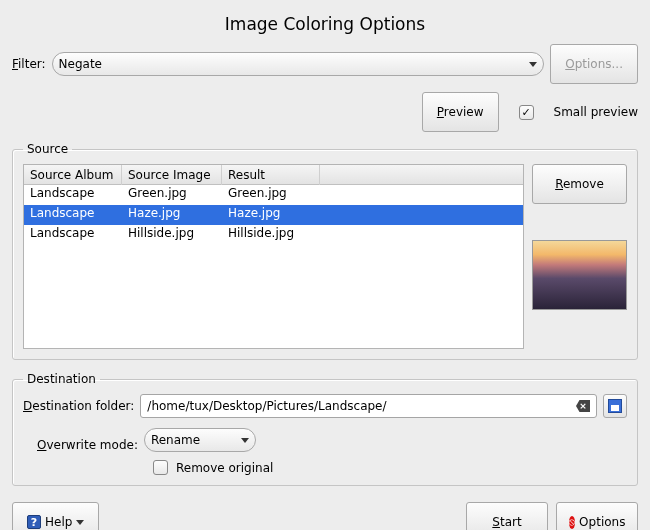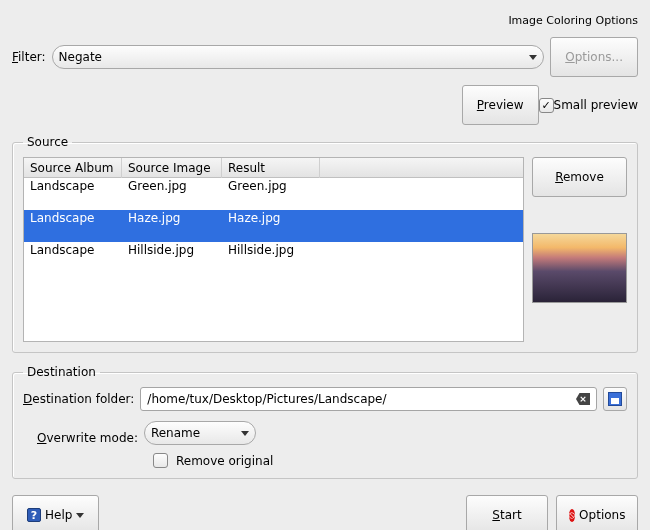--- a/index.html
+++ b/index.html
@@ -8,22 +8,22 @@
   padding: 0;
   width: 650px;
   height: 530px;
   background: #ededed;
   font-family: "DejaVu Sans", "Liberation Sans", sans-serif;
   font-size: 12px;
   color: #000;
 }
 .window { padding: 10px 12px 10px 12px; }
 .title {
-  text-align: right;
-  font-size: 11px;
+  text-align: center;
+  font-size: 17px;
   padding: 4px 0 10px 0;
 }
 .filter-row {
   display: flex;
   align-items: center;
   gap: 6px;
   margin-bottom: 8px;
 }
 .filter-label::first-letter { text-decoration: underline; }
 .select {
@@ -52,21 +52,21 @@
   align-items: center;
   justify-content: center;
   padding: 0 14px;
   gap: 4px;
 }
 .btn.disabled { color: #9a9a9a; }
 .actions-row {
   display: flex;
   justify-content: flex-end;
   align-items: center;
-  gap: 0;
+  gap: 20px;
   margin-bottom: 10px;
   text-align: right;
 }
 .checkbox {
   width: 15px; height: 15px;
   border: 1px solid #888;
   border-radius: 3px;
   background: linear-gradient(#fdfdfd,#e8e8e8);
   display: flex; align-items: center; justify-content: center;
   font-size: 11px;
@@ -99,21 +99,21 @@
   height: 20px;
 }
 .table-head span {
   padding: 3px 6px;
   border-right: 1px solid #cfcfcf;
   white-space: nowrap;
 }
 .table-row {
   display: grid;
   grid-template-columns: 98px 100px 98px 1fr;
-  height: 32px;
+  height: 20px;
 }
 .table-row span {
   padding: 1px 6px;
   white-space: nowrap;
 }
 .table-row.selected {
   background: #2f6fe0;
   color: #fff;
 }
 .side-col {

